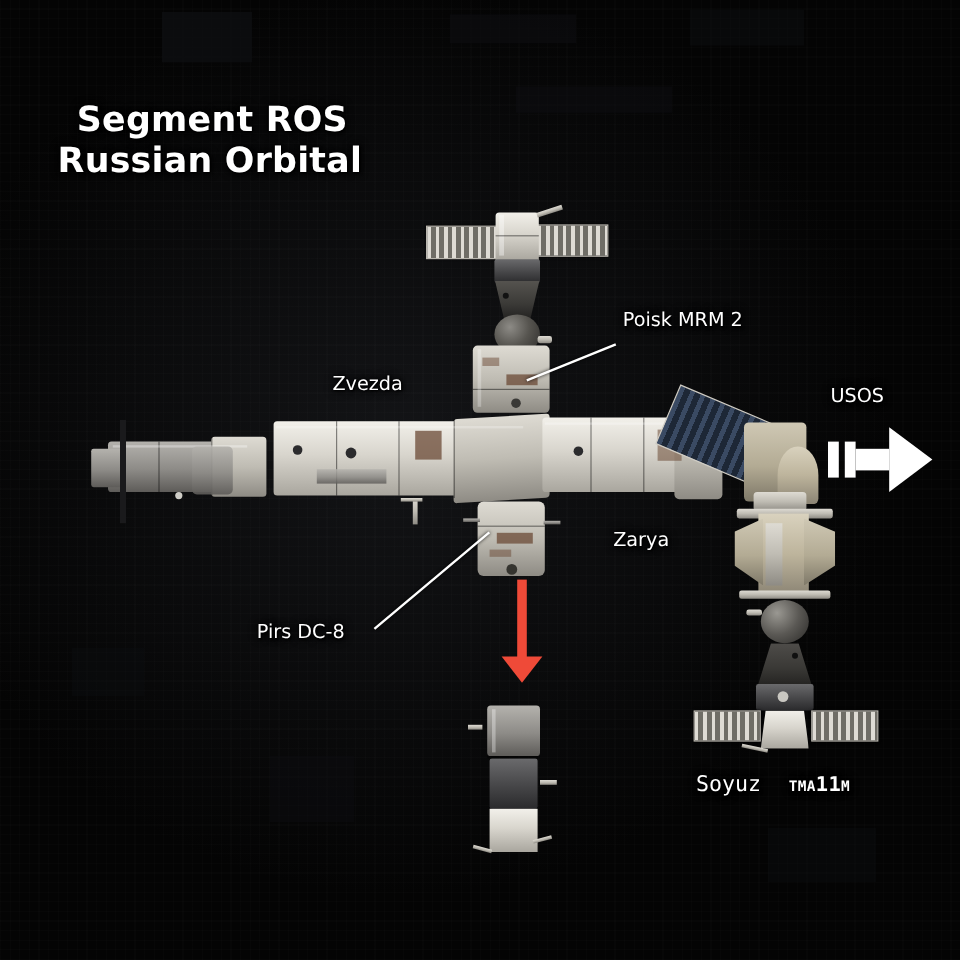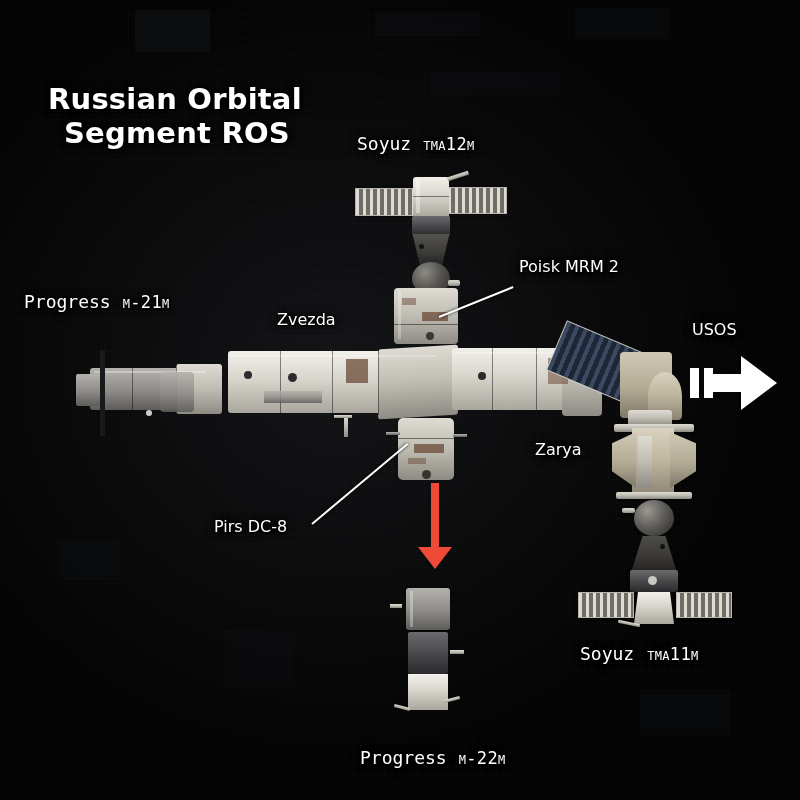--- a/index.html
+++ b/index.html
@@ -234,48 +234,36 @@
   <div class="usos-bar" style="left:690px;top:368px;width:9px;height:30px;"></div>
   <div class="usos-bar" style="left:704px;top:368px;width:9px;height:30px;"></div>
   <div class="usos-bar" style="left:713px;top:374px;width:28px;height:18px;"></div>
   <div class="usos-head" style="left:741px;top:356px;"></div>
 
   <div class="leader" style="left:439px;top:316px;width:80px;transform:rotate(-22deg);"></div>
 
   <div class="leader" style="left:312px;top:523px;width:125px;transform:rotate(-40deg);"></div>
 
   <div class="label title" style="left:48px;top:82px;">
+    <div style="margin-left:16px;">Segment ROS</div>
     <div>Russian Orbital</div>
-    <div style="margin-left:16px;">Segment ROS</div>
-  </div>
-
-  <div class="label" style="left:357px;top:133px;">
-    <span class="lbl-mono">Soyuz</span>
-    <span class="small-caps" style="margin-left:7px;">TMA12M</span>
-  </div>
+  </div>
+
 
   <div class="label lbl-sans" style="left:519px;top:258px;">Poisk MRM 2</div>
 
-  <div class="label" style="left:24px;top:291px;">
-    <span class="lbl-mono">Progress</span>
-    <span class="small-caps" style="margin-left:7px;">M-21M</span>
-  </div>
 
   <div class="label lbl-sans" style="left:277px;top:311px;">Zvezda</div>
 
   <div class="label lbl-sans" style="left:692px;top:321px;">USOS</div>
 
-  <div class="label lbl-sans" style="left:535px;top:441px;">Zarya</div>
+  <div class="label lbl-sans" style="left:511px;top:441px;">Zarya</div>
 
 
   <div class="label lbl-sans" style="left:214px;top:518px;">Pirs DC-8</div>
 
   <div class="label" style="left:580px;top:643px;">
     <span class="lbl-mono">Soyuz</span>
-    <span class="small-caps" style="margin-left:8px;">TMA11M</span>
-  </div>
-
-  <div class="label" style="left:360px;top:747px;">
-    <span class="lbl-mono">Progress</span>
-    <span class="small-caps" style="margin-left:7px;">M-22M</span>
-  </div>
+    <span class="small-caps" style="margin-left:18px;font-weight:bold;">TMA11M</span>
+  </div>
+
 
 </div>
 
 </body></html>

